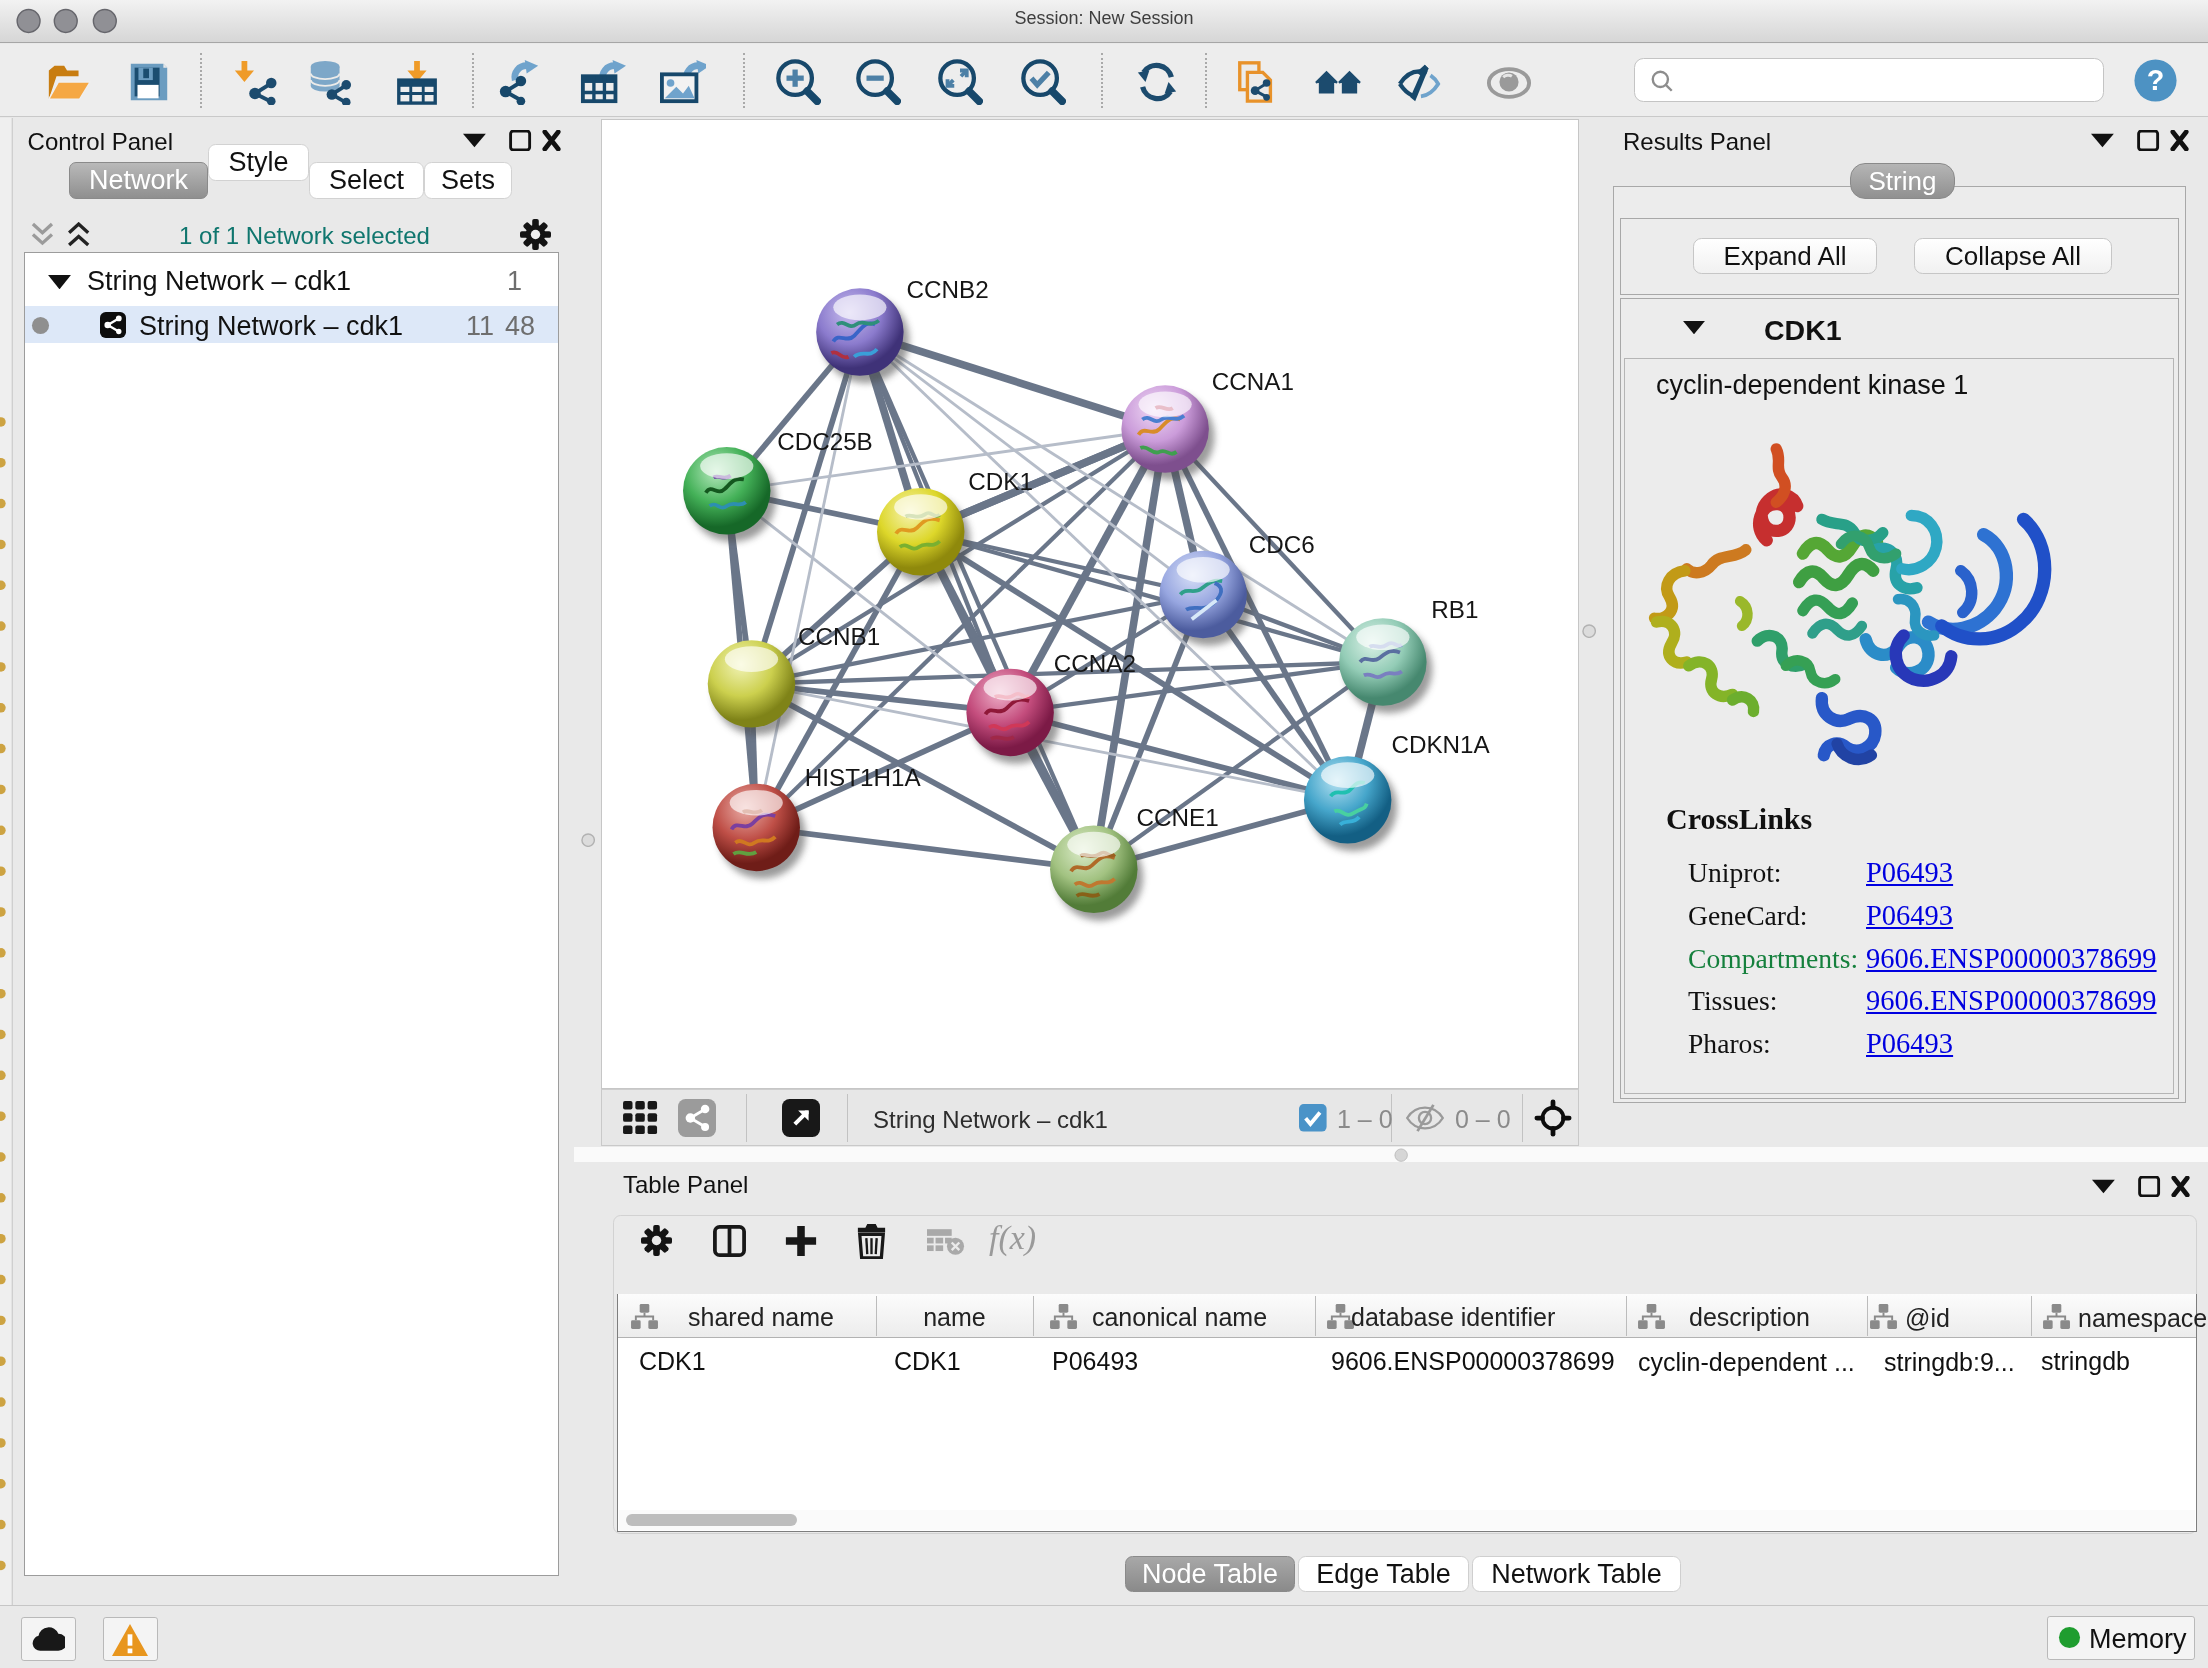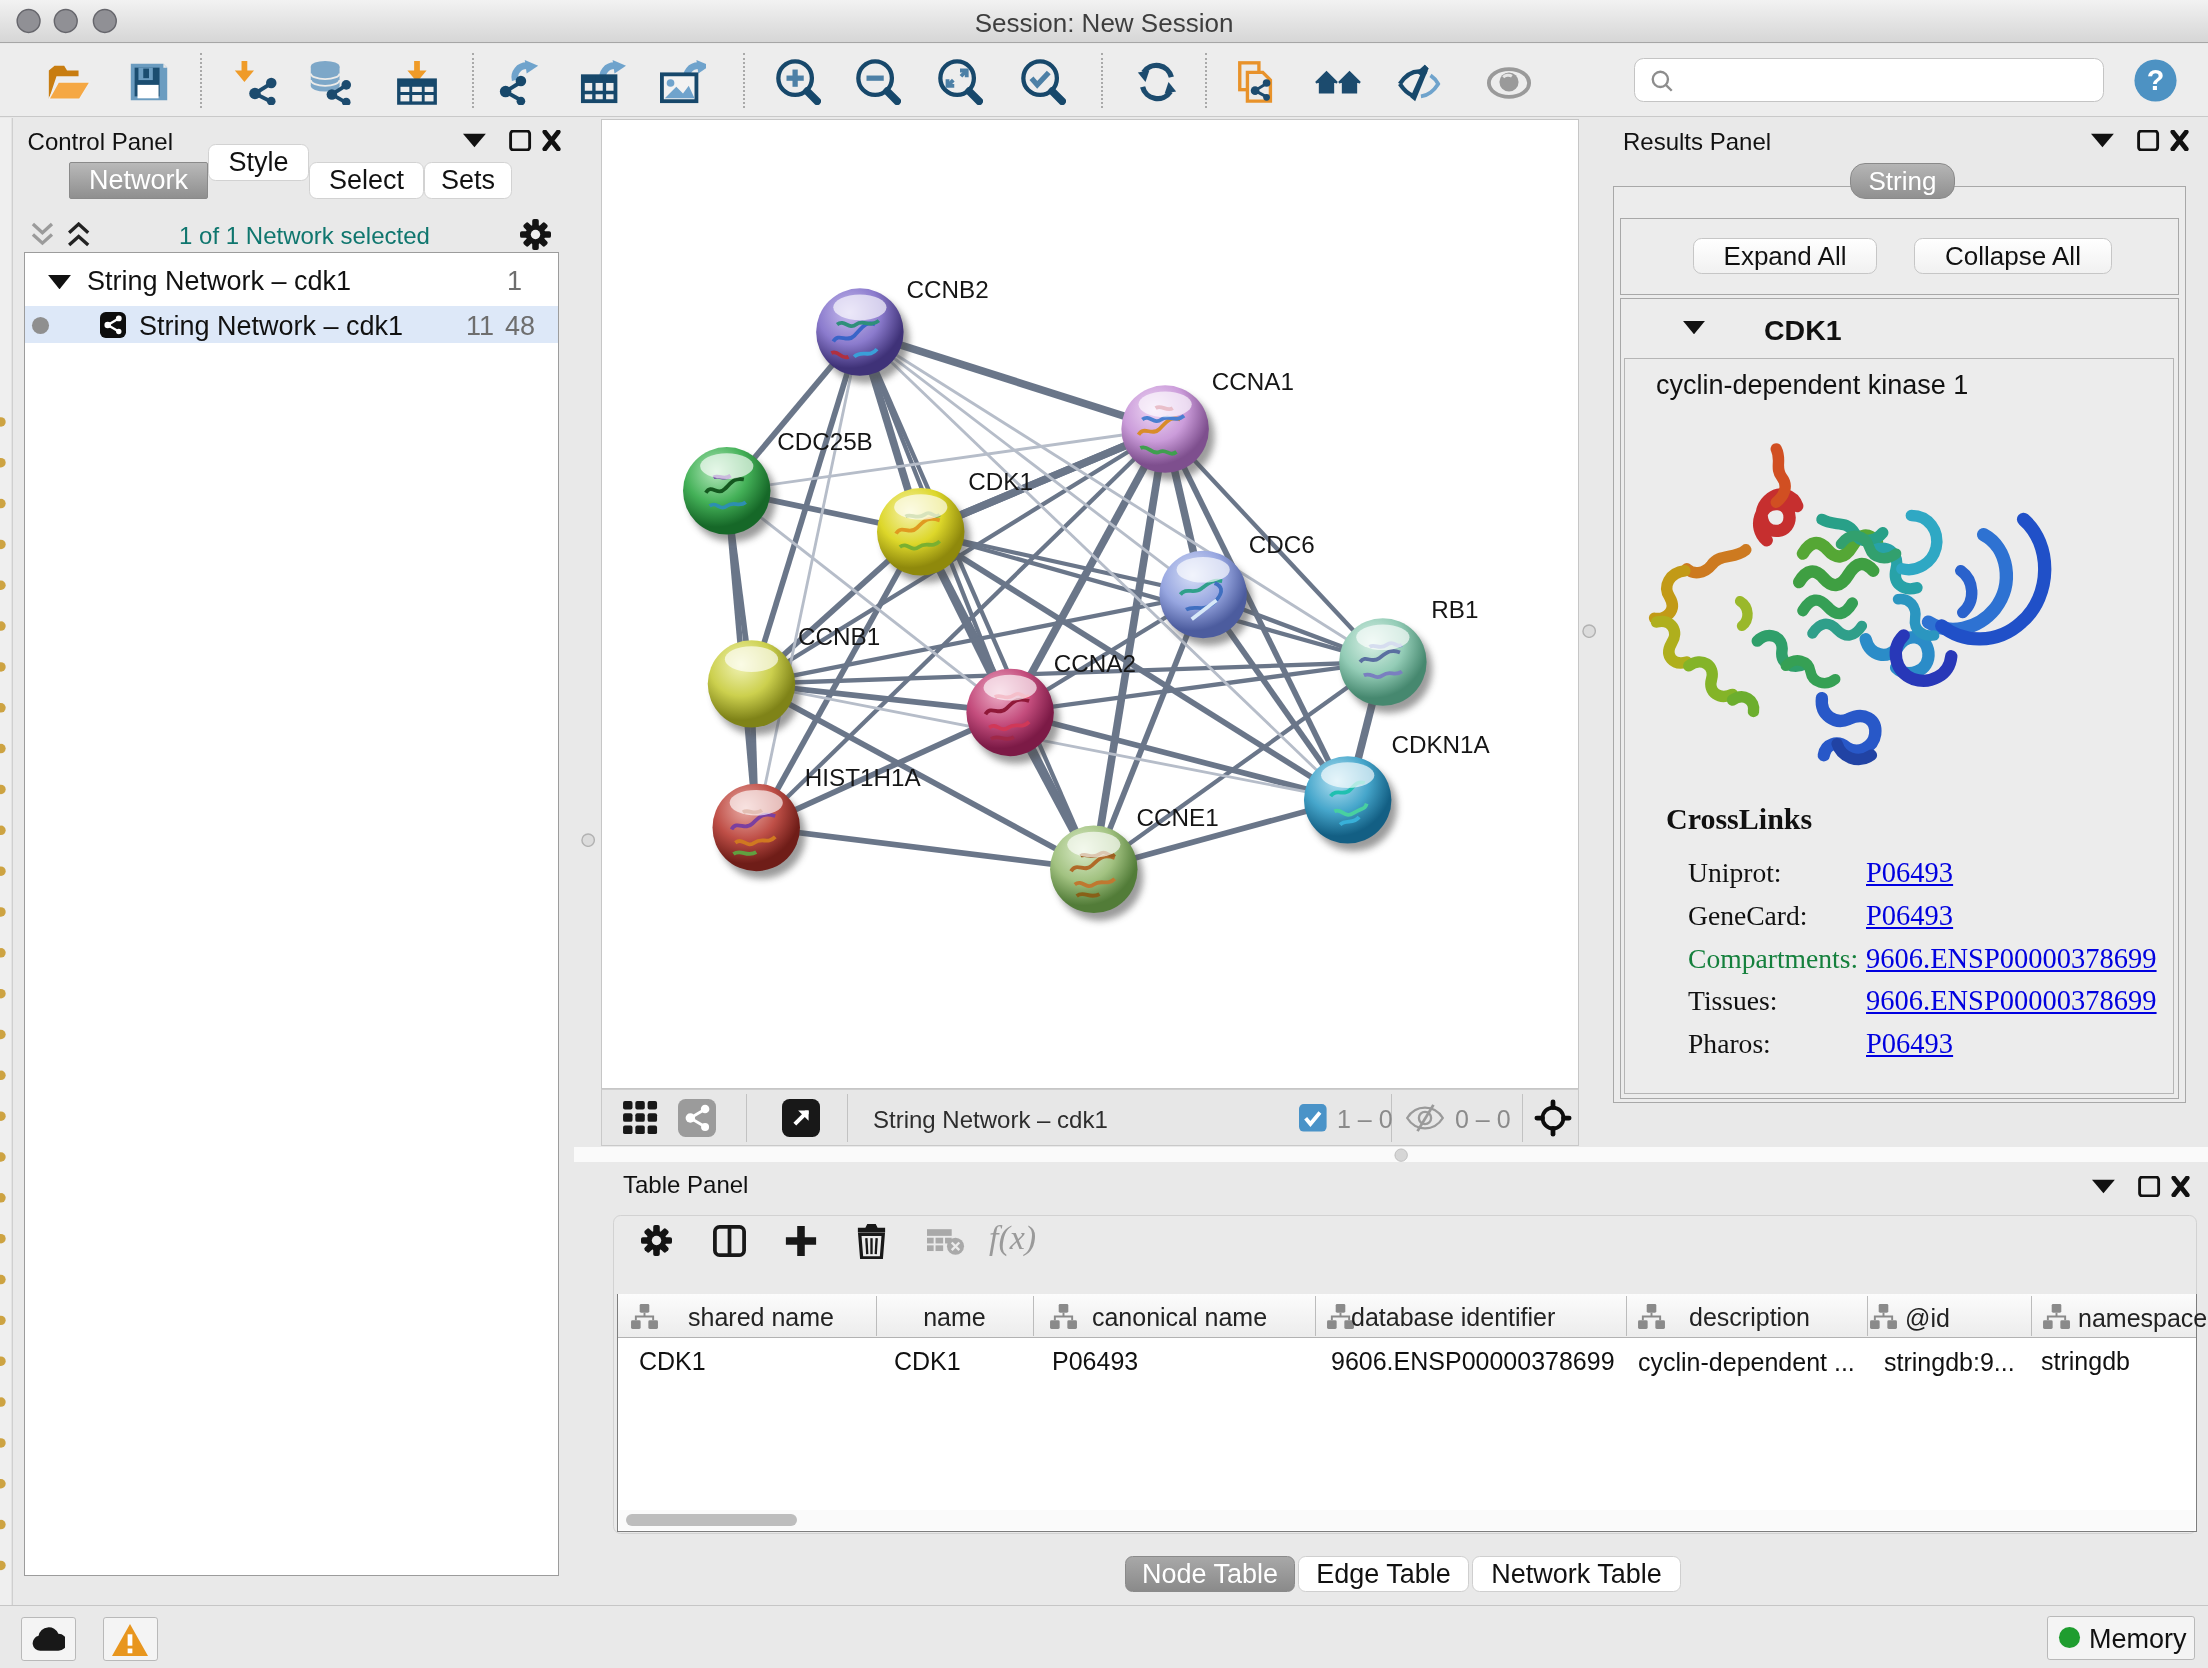--- a/index.html
+++ b/index.html
@@ -7,21 +7,21 @@
 .ico{position:absolute;width:46px;height:46px;top:59px}
 svg{display:block}
 </style></head>
 <body>
 <div class="abs" style="left:0;top:0;width:2208px;height:43px;background:linear-gradient(#f2f2f2,#d6d6d6);border-bottom:1px solid #a6a6a6"></div>
 <svg class="abs" style="left:0;top:0" width="162" height="43" viewBox="0 0 170 45">
 <circle cx="30" cy="22" r="12" fill="#909095" stroke="#66666c" stroke-width="1.5"></circle>
 <circle cx="69" cy="22" r="12" fill="#909095" stroke="#66666c" stroke-width="1.5"></circle>
 <circle cx="110" cy="22" r="12" fill="#909095" stroke="#66666c" stroke-width="1.5"></circle>
 </svg>
-<div class="abs" style="left:0;top:7.6px;width:2208px;text-align:center;font-size:26px;color:#3e3e3e">Session: New Session</div>
+<div class="abs" style="left:0;top:7.6px;width:2208px;text-align:center;font-size:18px;color:#3e3e3e">Session: New Session</div>
 
 <div class="abs" style="left:0;top:44px;width:2208px;height:73px;background:#ededed;border-bottom:1px solid #c9c9c9"></div>
 <div class="abs" style="left:200px;top:53px;height:55px;border-left:2.9px dotted #a9a9a9"></div>
 <div class="abs" style="left:472px;top:53px;height:55px;border-left:2.9px dotted #a9a9a9"></div>
 <div class="abs" style="left:743px;top:53px;height:55px;border-left:2.9px dotted #a9a9a9"></div>
 <div class="abs" style="left:1101px;top:53px;height:55px;border-left:2.9px dotted #a9a9a9"></div>
 <div class="abs" style="left:1205px;top:53px;height:55px;border-left:2.9px dotted #a9a9a9"></div>
 <div class="abs" style="left:1634px;top:58px;width:470px;height:44px;background:#fff;border:1.9px solid #c4c4c4;border-radius:9.5px"></div>
 <svg class="abs" style="left:1648px;top:67px" width="28.5" height="28.5" viewBox="0 0 30 30">
     <circle cx="13" cy="13" r="8" fill="none" stroke="#8d8d8d" stroke-width="2.5"></circle>
@@ -213,21 +213,21 @@
       <circle cx="1" cy="1481" r="5"></circle>
       <circle cx="1" cy="1524" r="5"></circle>
     </g>
   </svg>
 <div class="abs" style="left:27.6px;top:128px;font-size:24px;color:#111">Control Panel</div>
 <svg class="abs" style="left:463px;top:130px" width="99" height="21" viewBox="0 0 104 22">
     <path d="M0 4h24l-12 14z" fill="#111"></path>
     <rect x="50" y="1" width="20" height="20" rx="3" fill="none" stroke="#111" stroke-width="3"></rect>
     <path d="M86 2l14 18M100 2L86 20" stroke="#111" stroke-width="5" stroke-linecap="round"></path>
   </svg>
-<div class="abs" style="left:69px;top:162px;width:139px;height:37px;background:linear-gradient(#b9b9b9,#8f8f8f);border:1px solid #8a8a8a;border-radius:2px;color:#fff;font-size:27px;text-align:center;line-height:35px">Network</div>
+<div class="abs" style="left:69px;top:162px;width:139px;height:37px;background:linear-gradient(#b9b9b9,#8f8f8f);border:1px solid #8a8a8a;border-radius:7px;color:#fff;font-size:27px;text-align:center;line-height:35px">Network</div>
 <div class="abs" style="left:208px;top:144px;width:101px;height:37px;background:#fff;border:1px solid #d2d2d2;border-radius:7.6px;color:#111;font-size:27px;text-align:center;line-height:35px">Style</div>
 <div class="abs" style="left:309px;top:162px;width:115px;height:37px;background:#ffffff;border:1px solid #d2d2d2;border-radius:7.6px;color:#111;font-size:27px;text-align:center;line-height:35px">Select</div>
 <div class="abs" style="left:424px;top:162px;width:88px;height:37px;background:#fff;border:1px solid #d2d2d2;border-radius:7.6px;color:#111;font-size:27px;text-align:center;line-height:35px">Sets</div>
 <svg class="abs" style="left:31px;top:222px" width="61" height="27" viewBox="0 0 64 28">
     <g fill="none" stroke="#9b9b9b" stroke-width="3.5">
       <path d="M2 2l10 9 10-9"></path>
       <path d="M2 13l10 9 10-9"></path>
     </g>
     <g fill="none" stroke="#222" stroke-width="3.5">
       <path d="M40 11L50 2l10 9"></path>

